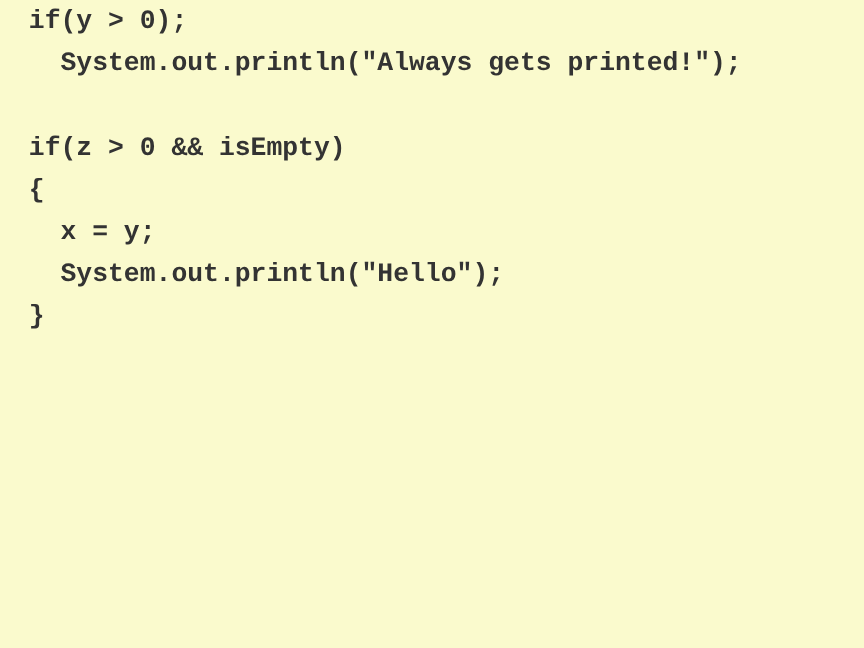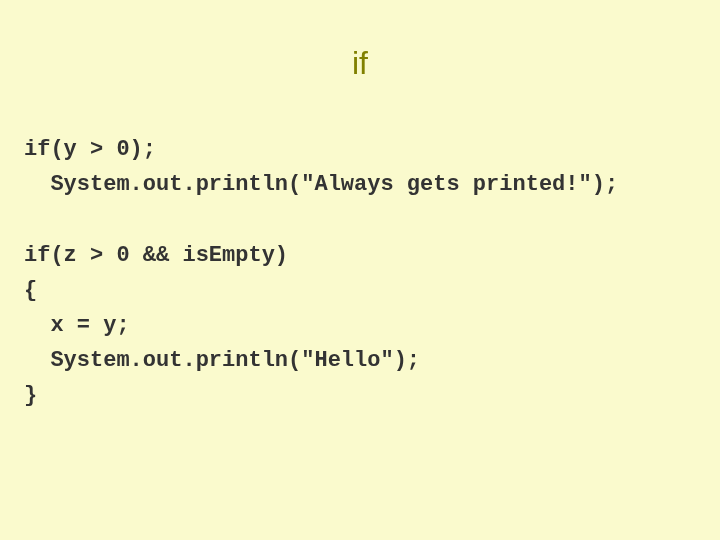--- a/index.html
+++ b/index.html
@@ -35,21 +35,20 @@
       color: #333333;
       white-space: pre;
       padding-left: 24px;
       line-height: 1.6;
     }
   </style>
 </head>
 <body>
 
 <div class="slide">
-  <div class="title">if</div>
   <div class="code-block"><span>if(y &gt; 0);</span>
 <span>  System.out.println("Always gets printed!");</span>
 <span></span>
 <span>if(z &gt; 0 &amp;&amp; isEmpty)</span>
 <span>{</span>
 <span>  x = y;</span>
 <span>  System.out.println("Hello");</span>
 <span>}</span></div>
 </div>
 

